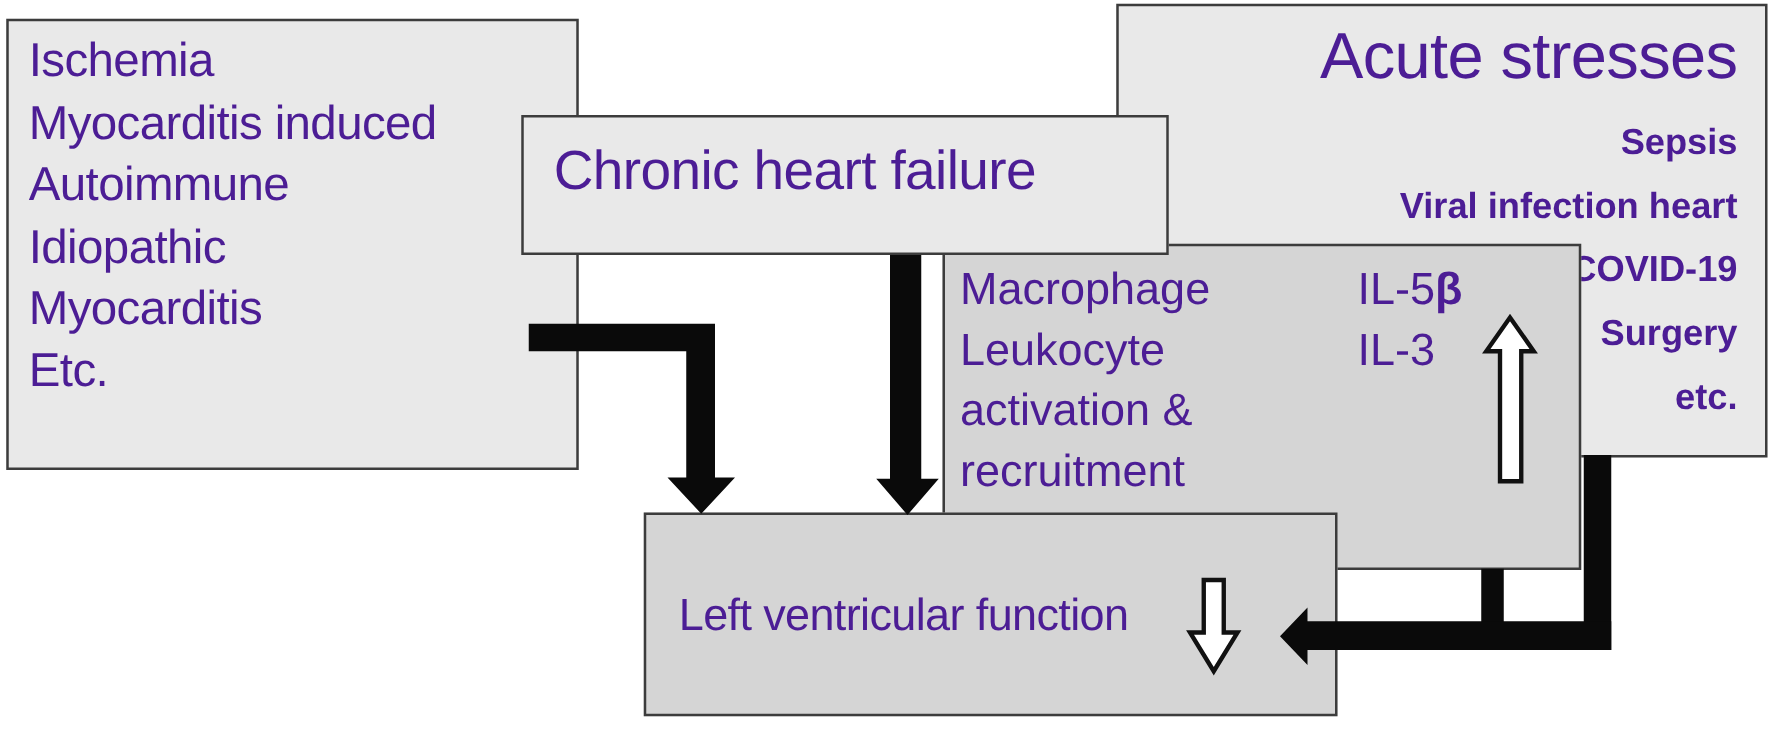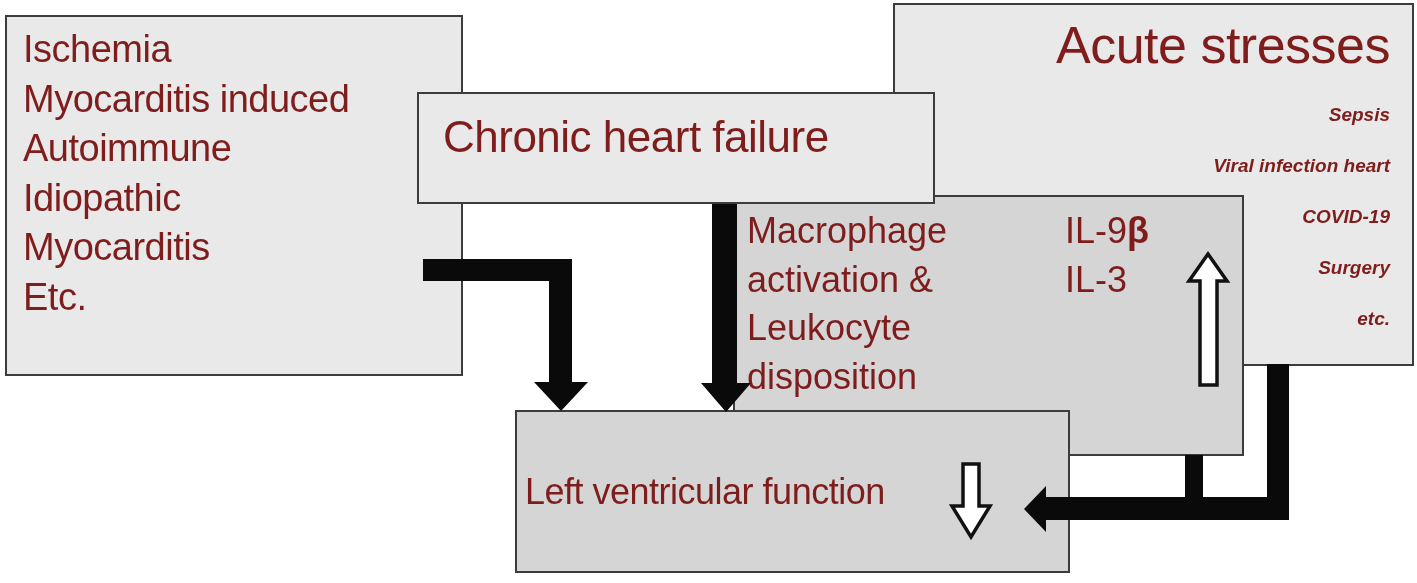--- a/index.html
+++ b/index.html
@@ -1,49 +1,49 @@
 <!DOCTYPE html>
 <html><head>
 <meta charset="utf-8">
 <style>
   html,body{margin:0;padding:0;background:#ffffff;}
   .figure{
     position:relative;width:1417px;height:583px;background:#ffffff;
-    font-family:"Liberation Sans",sans-serif;color:#7f1d1d;overflow:hidden;
+    font-family:"Liberation Sans",sans-serif;color:#4c1d95;overflow:hidden;
   }
   .box{position:absolute;border:2.5px solid #3c3c3c;box-sizing:border-box;}
   .light{background:#e9e9e9;}
   .dark{background:#d5d5d5;}
 
   #box-causes{
     left:5px;top:15px;width:458px;height:361px;z-index:1;
     padding:8px 0 0 16px;font-size:38px;line-height:49.5px;letter-spacing:-0.5px;
   }
   #box-chf{
     left:417px;top:92px;width:518px;height:112px;z-index:3;
     display:flex;align-items:center;padding-left:24px;padding-bottom:22px;
     font-size:44px;letter-spacing:-0.5px;
   }
   #box-acute{
     left:893px;top:3px;width:521px;height:363px;z-index:1;
     text-align:right;padding:8px 22px 0 0;
   }
   #box-acute .title{font-size:52px;line-height:64px;letter-spacing:-0.5px;padding-left:36px;}
   #box-acute .items{margin-top:12px;}
-  #box-acute .item{font-size:19px;line-height:51px;font-weight:600;font-style:italic;}
+  #box-acute .item{font-size:29px;line-height:51px;font-weight:600;}
   #box-inflam{
-    left:733px;top:195px;width:511px;height:261px;z-index:2;
+    left:754px;top:195px;width:511px;height:261px;z-index:2;
     font-size:36px;line-height:48.5px;padding-left:28px;
   }
   .inflam-col{position:absolute;top:10px;left:12px;}
   .cyto-col{position:absolute;top:10px;left:330px;}
   .greek{font-weight:bold;}
   #box-lv{
     left:515px;top:410px;width:555px;height:163px;z-index:3;
-    display:flex;align-items:center;padding-left:8px;
+    display:flex;align-items:center;padding-left:26px;
     font-size:36px;letter-spacing:-0.5px;
   }
   svg.overlay{position:absolute;left:0;top:0;z-index:10;pointer-events:none;}
 </style>
 </head>
 <body>
 
 <div class="figure">
 
   <div class="box light" id="box-causes">
@@ -66,26 +66,26 @@
       <div class="item">Viral infection heart</div>
       <div class="item">COVID-19</div>
       <div class="item">Surgery</div>
       <div class="item">etc.</div>
     </div>
   </div>
 
   <div class="box dark" id="box-inflam">
     <div class="inflam-col">
       <div>Macrophage</div>
+      <div>Leukocyte</div>
       <div>activation &amp;</div>
-      <div>Leukocyte</div>
-      <div>disposition</div>
+      <div>recruitment</div>
     </div>
     <div class="cyto-col">
-      <div><span>IL-9</span><span class="greek">β</span></div>
+      <div><span>IL-5</span><span class="greek">β</span></div>
       <div><span>IL-3</span><span class="greek"></span></div>
     </div>
   </div>
 
   <div class="box dark" id="box-lv">
     <span>Left ventricular function</span>
   </div>
 
   <svg class="overlay" width="1417" height="583" viewBox="0 0 1417 583">
 

